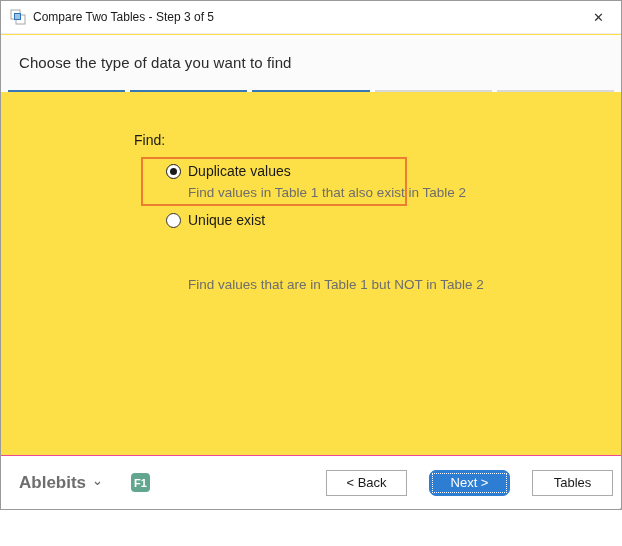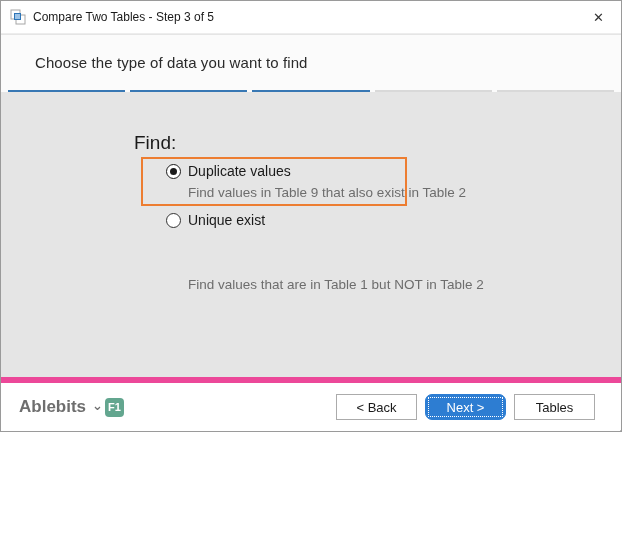--- a/index.html
+++ b/index.html
@@ -1,20 +1,20 @@
 <!DOCTYPE html>
 <html><head>
 <meta charset="utf-8">
 <style>
   * { margin:0; padding:0; box-sizing:border-box; }
   html,body { background:#ffffff; font-family:"Liberation Sans","DejaVu Sans",sans-serif; }
   .window {
     position:relative;
-    width:622px; height:432px;
-    background:#e5e5e5;
+    width:622px; height:510px;
+    background:#fde047;
     border:1px solid #9a9a9a;
     overflow:hidden;
   }
   
   .titlebar {
     position:absolute; left:0; top:0; right:0; height:33px;
     background:#ffffff;
     border-bottom:1px solid #ededed;
     display:flex; align-items:center;
     padding-left:8px;
@@ -28,32 +28,31 @@
   }
   
   .header-band {
     position:absolute; left:0; top:34px; right:0; height:57px;
     background:#fbfbfb;
   }
   .heading {
     font-size:15px; color:#2b2b2b;
     padding:19px 0 0 18px;
     letter-spacing:0.1px;
-    margin-left:16px;
   }
   .step-progress {
     position:absolute; left:7px; right:7px; bottom:0; height:2px;
     display:flex; gap:5px;
   }
   .step-seg { flex:1; height:2px; background:#d9d9d9; }
   .step-seg.active { background:#3878b4; }
   
   .find-label {
     position:absolute; left:133px; top:131px;
-    font-size:19px; color:#1a1a1a;
+    font-size:14px; color:#1a1a1a;
   }
   .highlight-box {
     position:absolute; left:140px; top:156px;
     width:266px; height:49px;
     border:2px solid #ed7d31;
   }
   .option-row {
     position:absolute; left:165px;
     display:flex; align-items:center; gap:7px;
   }
@@ -74,43 +73,43 @@
   .option-desc {
     position:absolute; left:187px;
     font-size:13.5px; color:#6d6d6d;
   }
   .option-desc.desc1 { top:184px; }
   .option-desc.desc2 { top:232px;margin-top:44px; }
   
   .footer {
     position:absolute; left:0; right:0; bottom:0; height:54px;
     background:#ffffff;
-    border-top:6px solid #ec4899;
+    border-top:1px solid #ec4899;
     display:flex; align-items:center;
-    padding:0 26px 0 18px;
+    padding:0 8px 0 18px;
   }
   .brand {
     display:flex; align-items:center; gap:6px;
     color:#6e6e6e; font-size:17px; font-weight:bold;
   }
   .brand-chevron { font-size:13px; font-weight:bold; color:#6e6e6e; margin-top:-4px; }
   .f1-badge {
-    margin-left:2px;
+    margin-left:28px;
     width:19px; height:19px; border-radius:4px;
     background:#63a68f; color:#ffffff;
     font-size:11px; font-weight:bold;
     display:inline-flex; align-items:center; justify-content:center;
   }
   .spacer { flex:1; }
   .btn {
     width:81px; height:26px;
     background:#ffffff;
     border:1px solid #ababab;
     font-family:inherit; font-size:13px; color:#1a1a1a;
-    margin-left:8px;
+    margin-left:22px;
     position:relative;
     cursor:default;
   }
   .btn.primary {
     background:#2d7dd2;
     border-color:#2d7dd2;
     color:#ffffff;
     border-radius:7px;
   }
   .btn.primary::after {
@@ -155,21 +154,21 @@
   </div>
 
   <div class="find-label">Find:</div>
 
   <div class="highlight-box"></div>
 
   <div class="option-row row1">
     <span class="radio selected"></span>
     <span class="option-label">Duplicate values</span>
   </div>
-  <div class="option-desc desc1">Find values in Table 9 that also exist in Table 2</div>
+  <div class="option-desc desc1">Find values in Table 1 that also exist in Table 2</div>
 
   <div class="option-row row2">
     <span class="radio"></span>
     <span class="option-label">Unique exist</span>
   </div>
   <div class="option-desc desc2">Find values that are in Table 1 but NOT in Table 2</div>
 
   <div class="footer">
     <span class="brand">
       <span>Ablebits</span>

